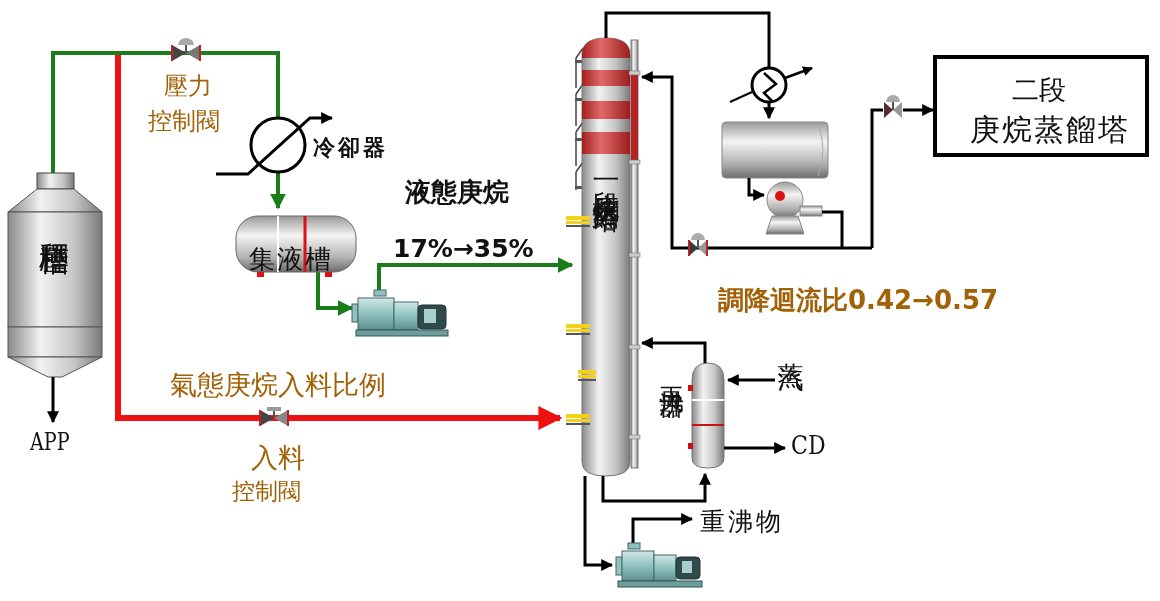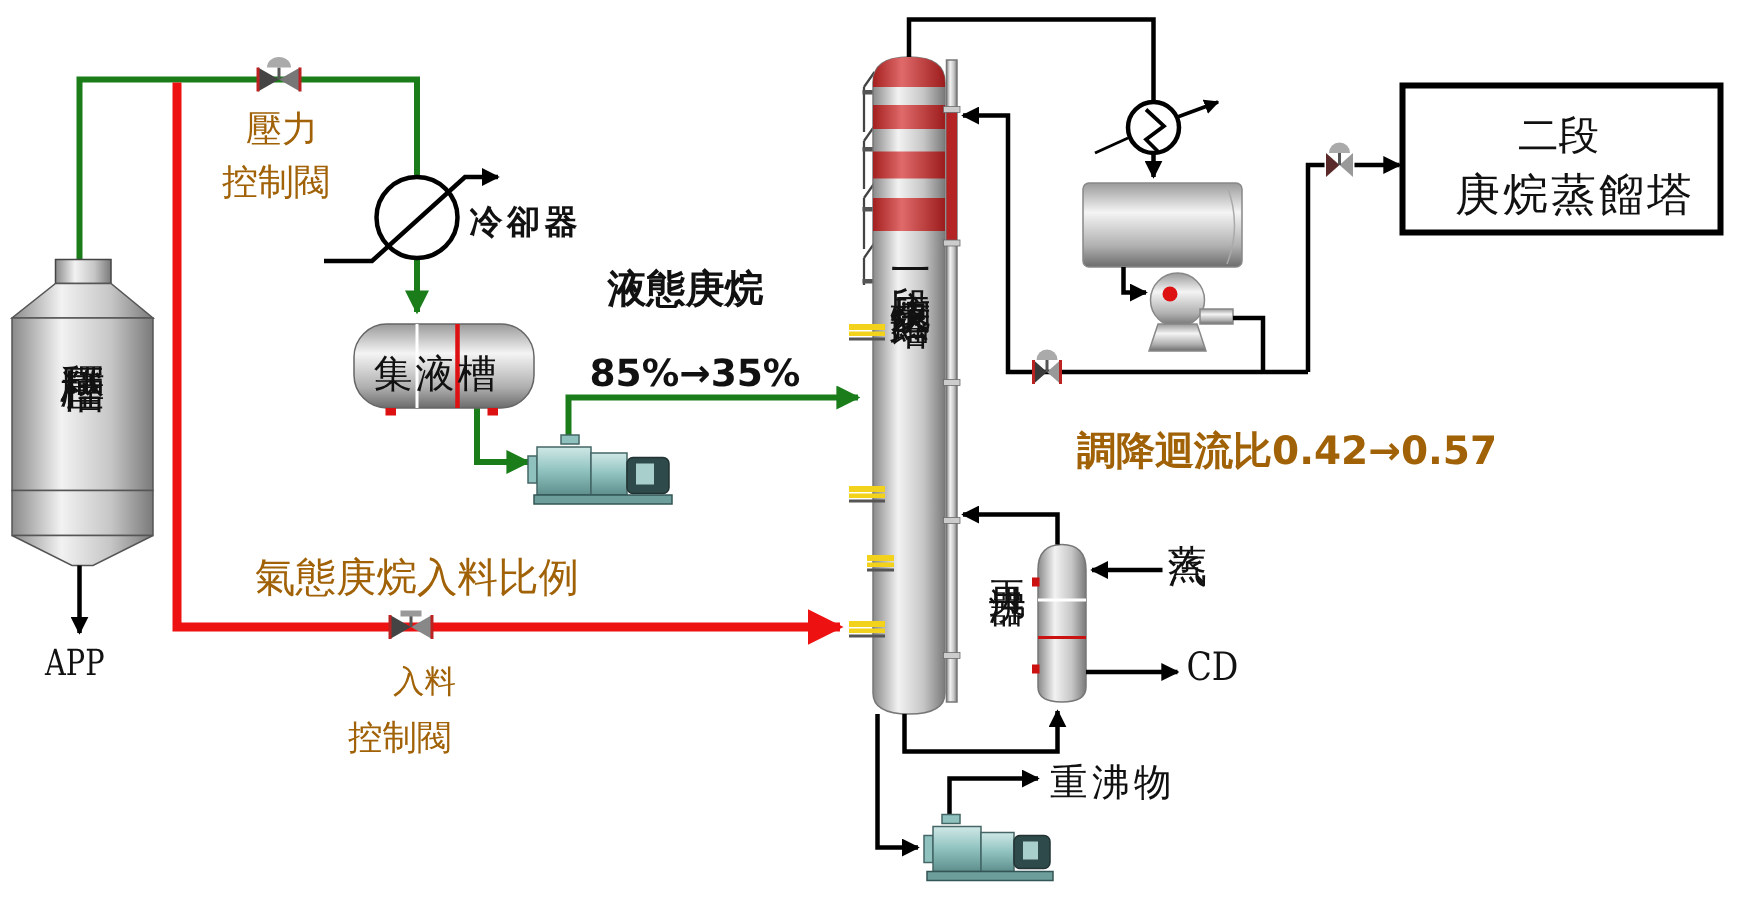--- a/index.html
+++ b/index.html
@@ -230,28 +230,28 @@
 </svg>
 
 <div class="txt lbl-serif black vert" style="left:37px; top:218px; font-size:30px; line-height:34px; letter-spacing:2px;">釋壓槽</div>
 <div class="txt lbl-serif black" style="left:30px; top:428px; font-size:24px; transform:scaleX(0.8); transform-origin:left;">APP</div>
 
 <div class="txt lbl-serif red" style="left:164px; top:70px; font-size:24px;">壓力</div>
 <div class="txt lbl-serif red" style="left:148px; top:105px; font-size:24px;">控制閥</div>
 
 <div class="txt lbl-serif black" style="left:313px; top:133px; font-size:22px; letter-spacing:3px;font-weight:bold;">冷卻器</div>
 
-<div class="txt lbl-serif black" style="left:249px; top:232px; font-size:26px; letter-spacing:2px;">集液槽</div>
+<div class="txt lbl-serif black" style="left:249px; top:242px; font-size:26px; letter-spacing:2px;">集液槽</div>
 
 <div class="txt lbl-sans black" style="left:405px; top:175px; font-size:26px; font-weight:bold;font-family:Liberation Mono, monospace;">液態庚烷</div>
-<div class="txt lbl-sans black" style="left:393px; top:234px; height:26px; overflow:hidden; font-size:25px; font-weight:bold;">85%→35%</div>
+<div class="txt lbl-sans black" style="left:393px; top:234px; height:26px; overflow:hidden; font-size:25px; font-weight:bold;">17%→35%</div>
 
 <div class="txt lbl-sans red" style="left:170px; top:367px; font-size:27px; font-weight:normal;">氣態庚烷入料比例</div>
 
-<div class="txt lbl-serif red" style="left:262px; top:440px; font-size:21px;">入料</div>
+<div class="txt lbl-serif red" style="left:251px; top:440px; font-size:27px;">入料</div>
 <div class="txt lbl-serif red" style="left:232px; top:476px; font-size:23px;">控制閥</div>
 
 <div class="txt lbl-serif black vert" style="left:590px; top:166px; font-size:27px; line-height:32px; letter-spacing:3px;">一段庚烷蒸餾塔</div>
 
 <div class="txt lbl-sans red" style="left:718px; top:283px; font-size:26px; font-weight:bold;">調降迴流比0.42→0.57</div>
 
 <div class="txt lbl-serif black" style="left:1012px; top:72px; font-size:27px;text-align:right;">二段</div>
 <div class="txt lbl-serif black" style="left:958px; top:110px; font-size:30px; letter-spacing:2px;margin-left:12px;">庚烷蒸餾塔</div>
 
 <div class="txt lbl-serif black vert" style="left:656px; top:367px; font-size:25px; line-height:30px; letter-spacing:4px;">再沸器</div>

